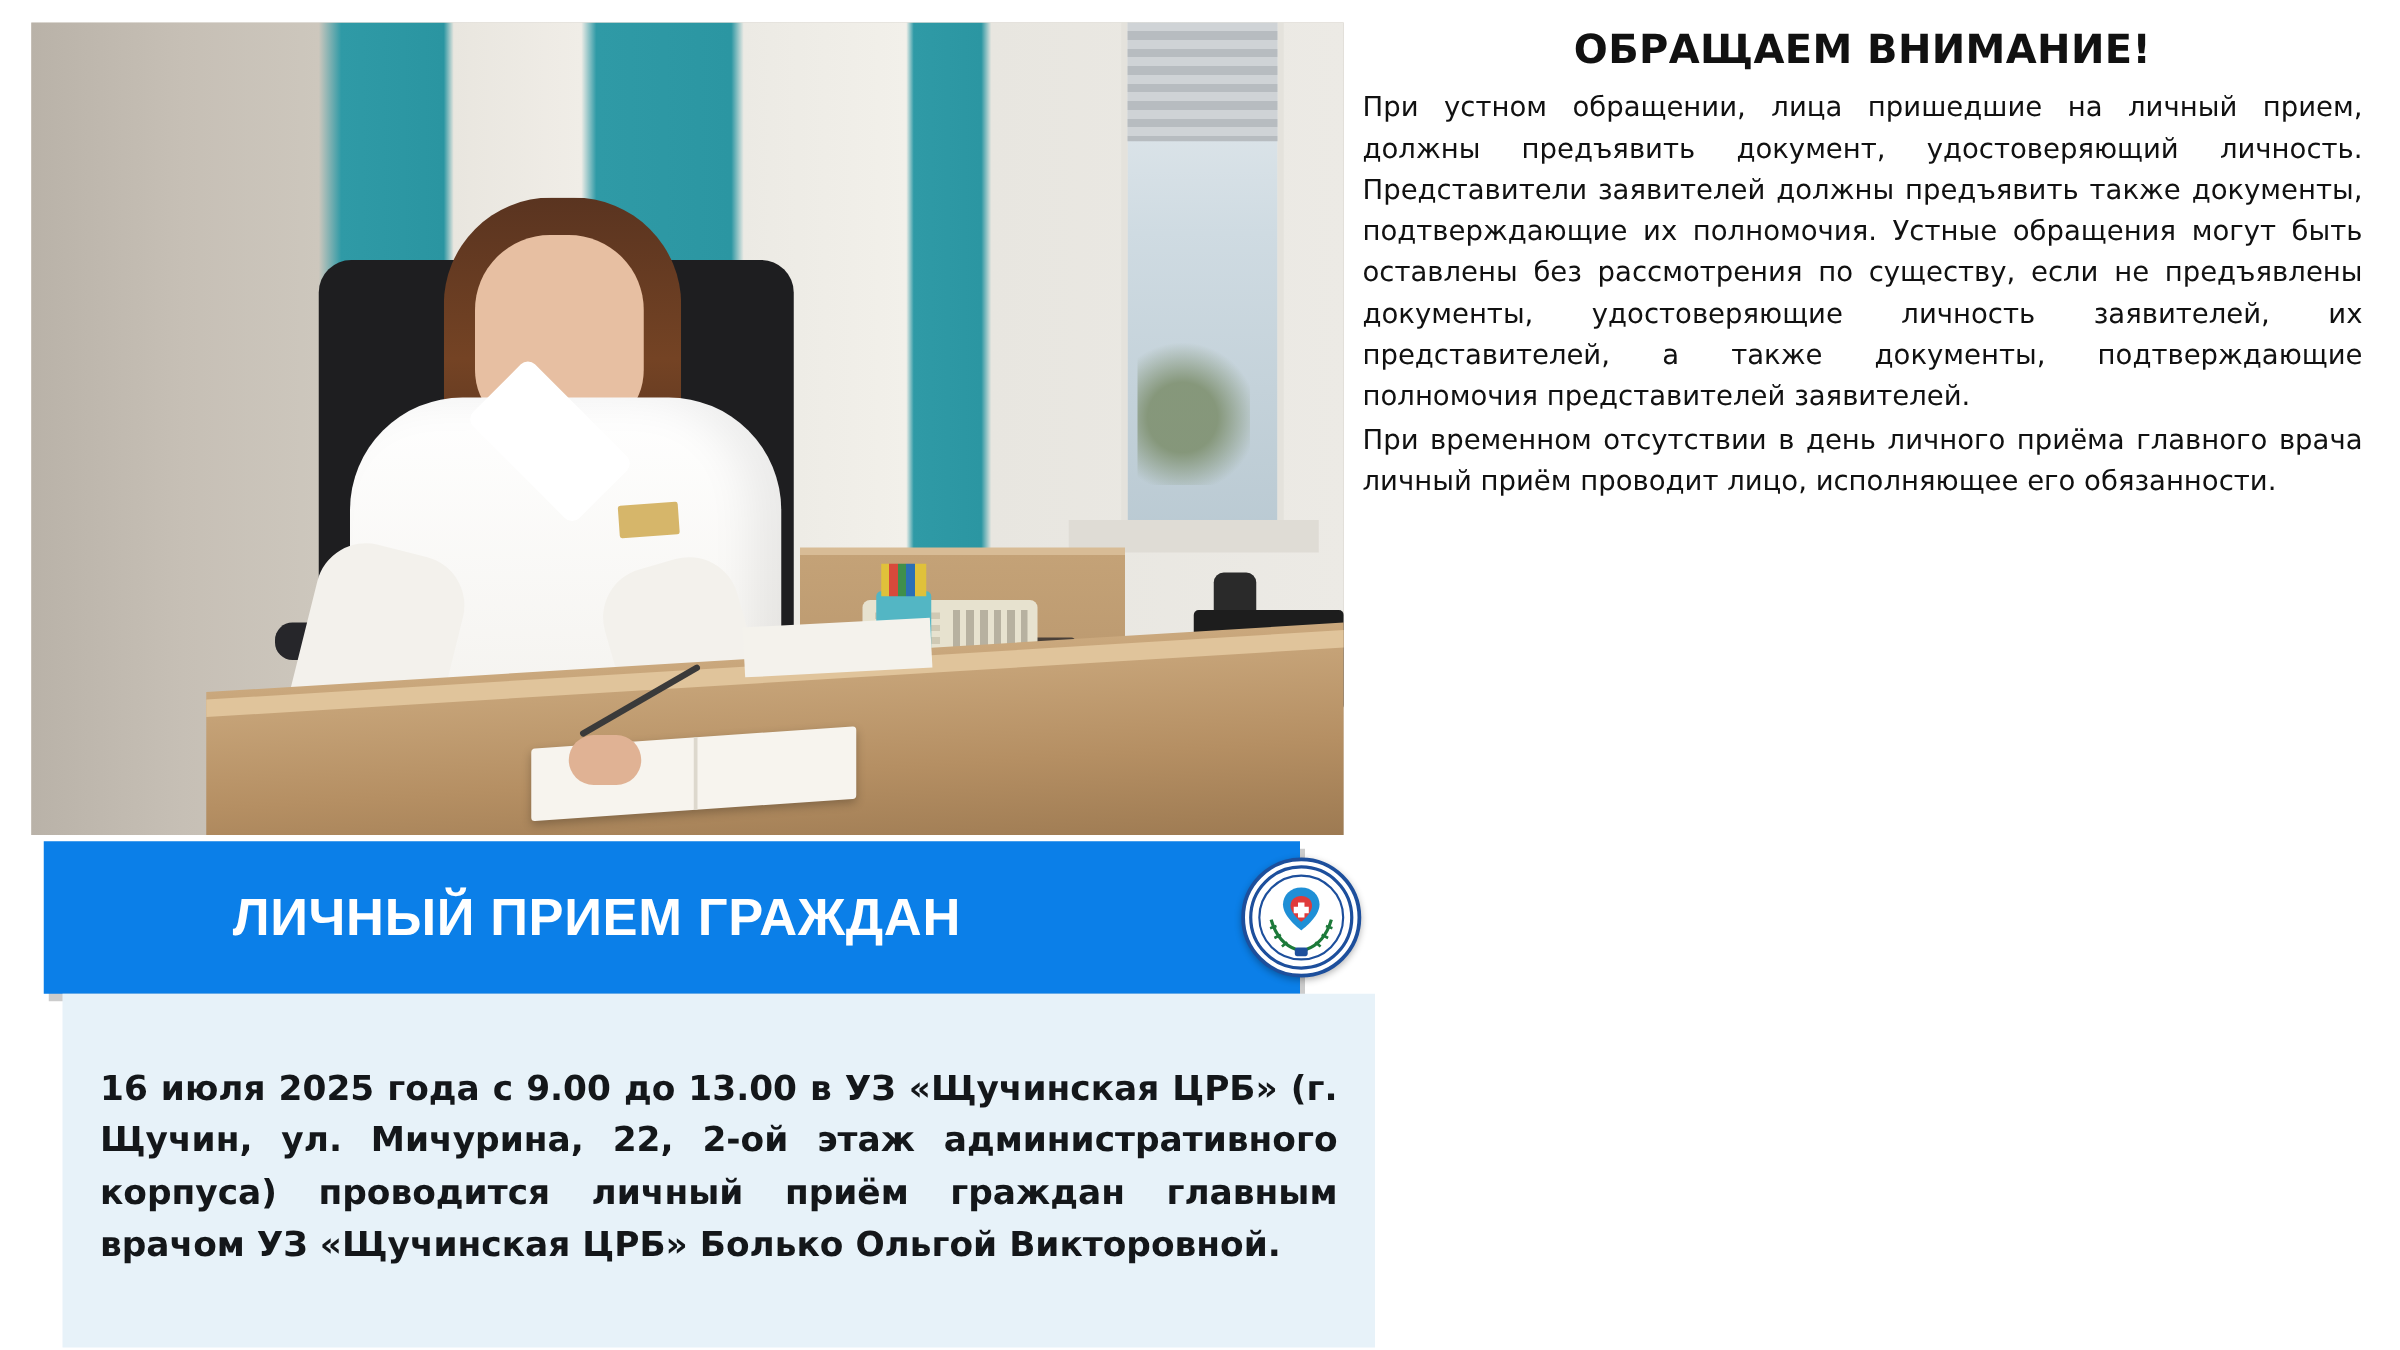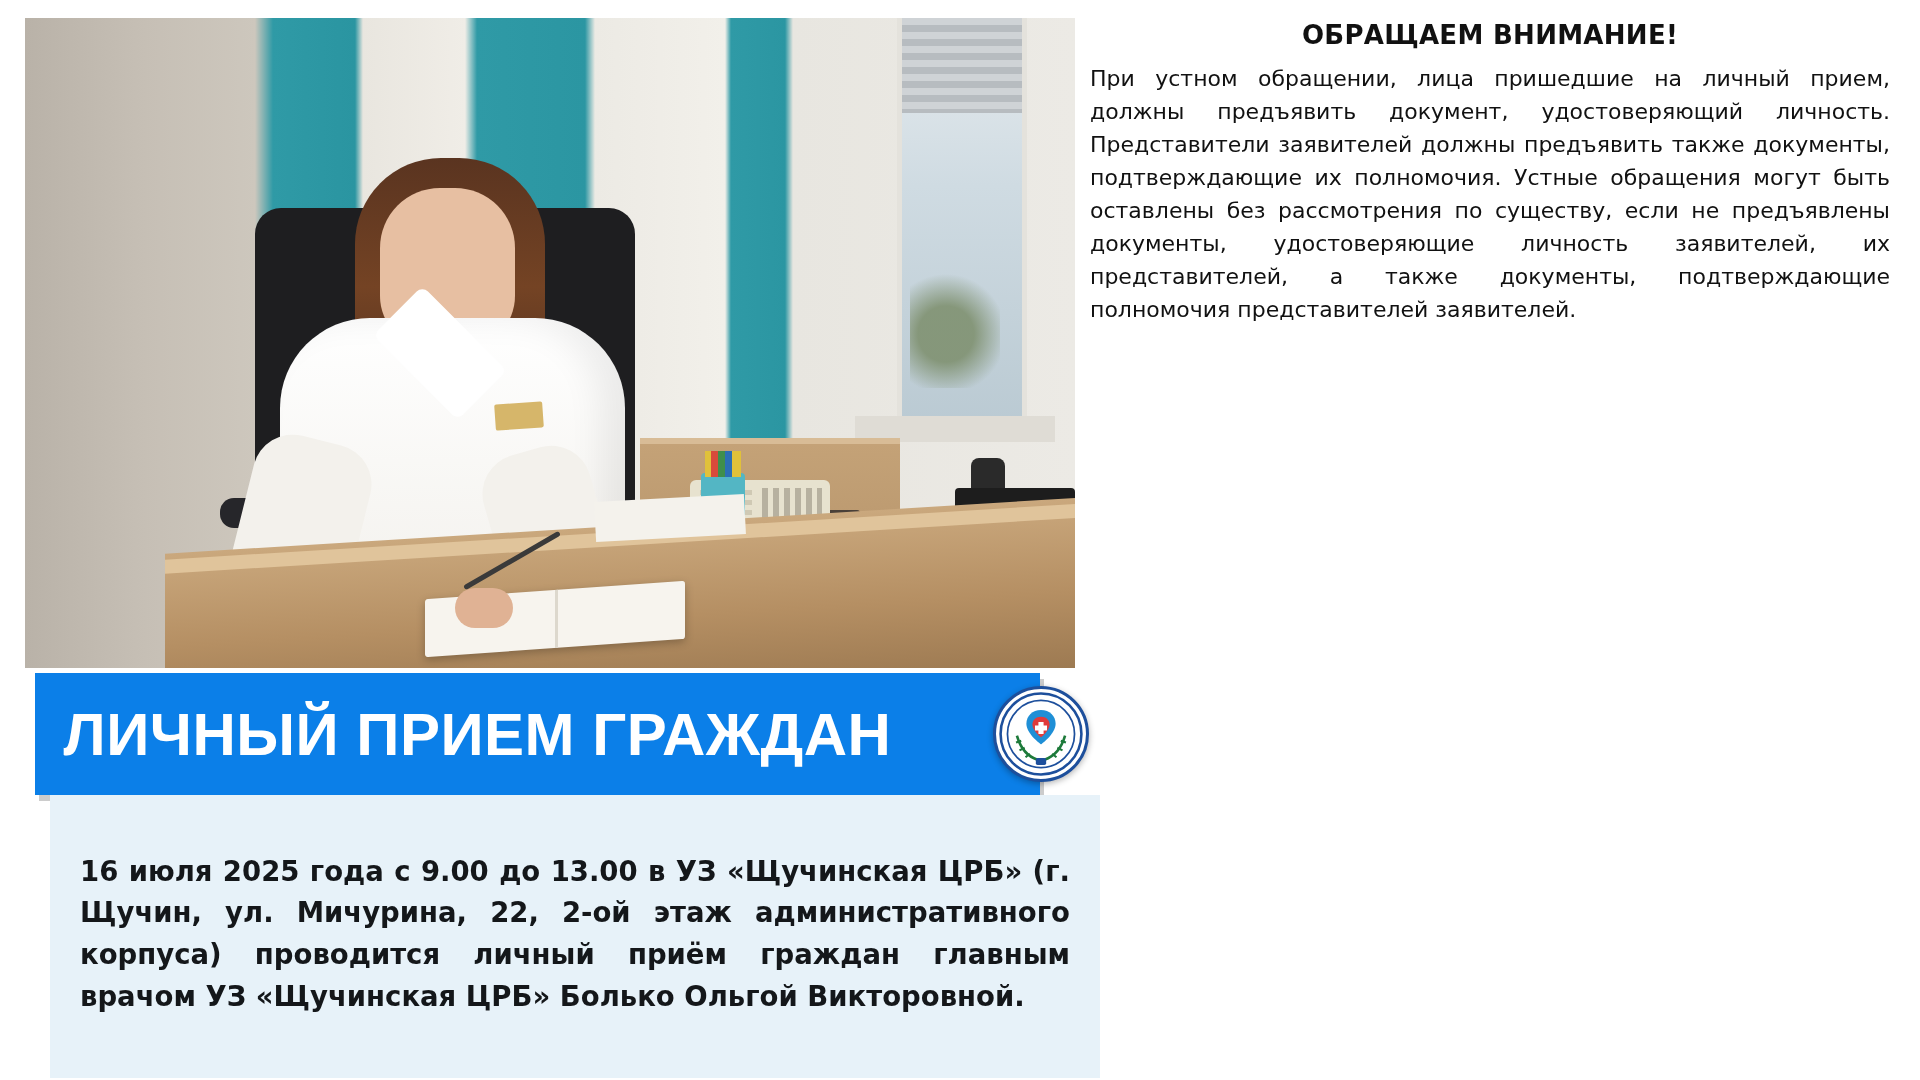--- a/index.html
+++ b/index.html
@@ -207,21 +207,21 @@
     width: 1005px;
     height: 122px;
     background: #0b7fe8;
     display: flex;
     align-items: center;
     justify-content: center;
     box-shadow: 4px 6px 0 rgba(0,0,0,.20);
   }
   .banner-title {
     color: #ffffff;
-    font-size: 60px;
+    font-size: 42px;
     font-weight: bold;
     letter-spacing: .5px;
     text-align: center;
     padding-right: 120px;
   }
 
   .emblem {
     position: absolute;
     left: 968px;
     top: 668px;
@@ -257,21 +257,21 @@
 
   
   .right-col {
     position: absolute;
     left: 1090px;
     top: 20px;
     width: 800px;
   }
   .notice-heading {
     text-align: center;
-    font-size: 26px;
+    font-size: 32px;
     color: #111;
     margin: 0 0 12px 0;
     font-family: "DejaVu Sans", sans-serif;
     letter-spacing: .3px;
   }
   .notice-para {
     font-size: 22px;
     line-height: 1.50;
     color: #111;
     text-align: justify;
@@ -338,15 +338,16 @@
     </div>
 
     <div class="info-box">
       <p class="info-text">16 июля 2025 года с 9.00 до 13.00 в УЗ «Щучинская ЦРБ» (г. Щучин, ул. Мичурина, 22, 2-ой этаж административного корпуса) проводится личный приём граждан главным врачом УЗ «Щучинская ЦРБ» Болько Ольгой Викторовной.</p>
     </div>
   </div>
 
   <div class="right-col">
     <h2 class="notice-heading">ОБРАЩАЕМ ВНИМАНИЕ!</h2>
     <p class="notice-para">При устном обращении, лица пришедшие на личный прием, должны предъявить документ, удостоверяющий личность. Представители заявителей должны предъявить также документы, подтверждающие их полномочия. Устные обращения могут быть оставлены без рассмотрения по существу, если не предъявлены документы, удостоверяющие личность заявителей, их представителей, а также документы, подтверждающие полномочия представителей заявителей.</p>
+    <p class="notice-para last">При временном отсутствии в день личного приёма главного врача личный приём проводит лицо, исполняющее его обязанности.</p>
   </div>
 
 </div>
 
 </body></html>

